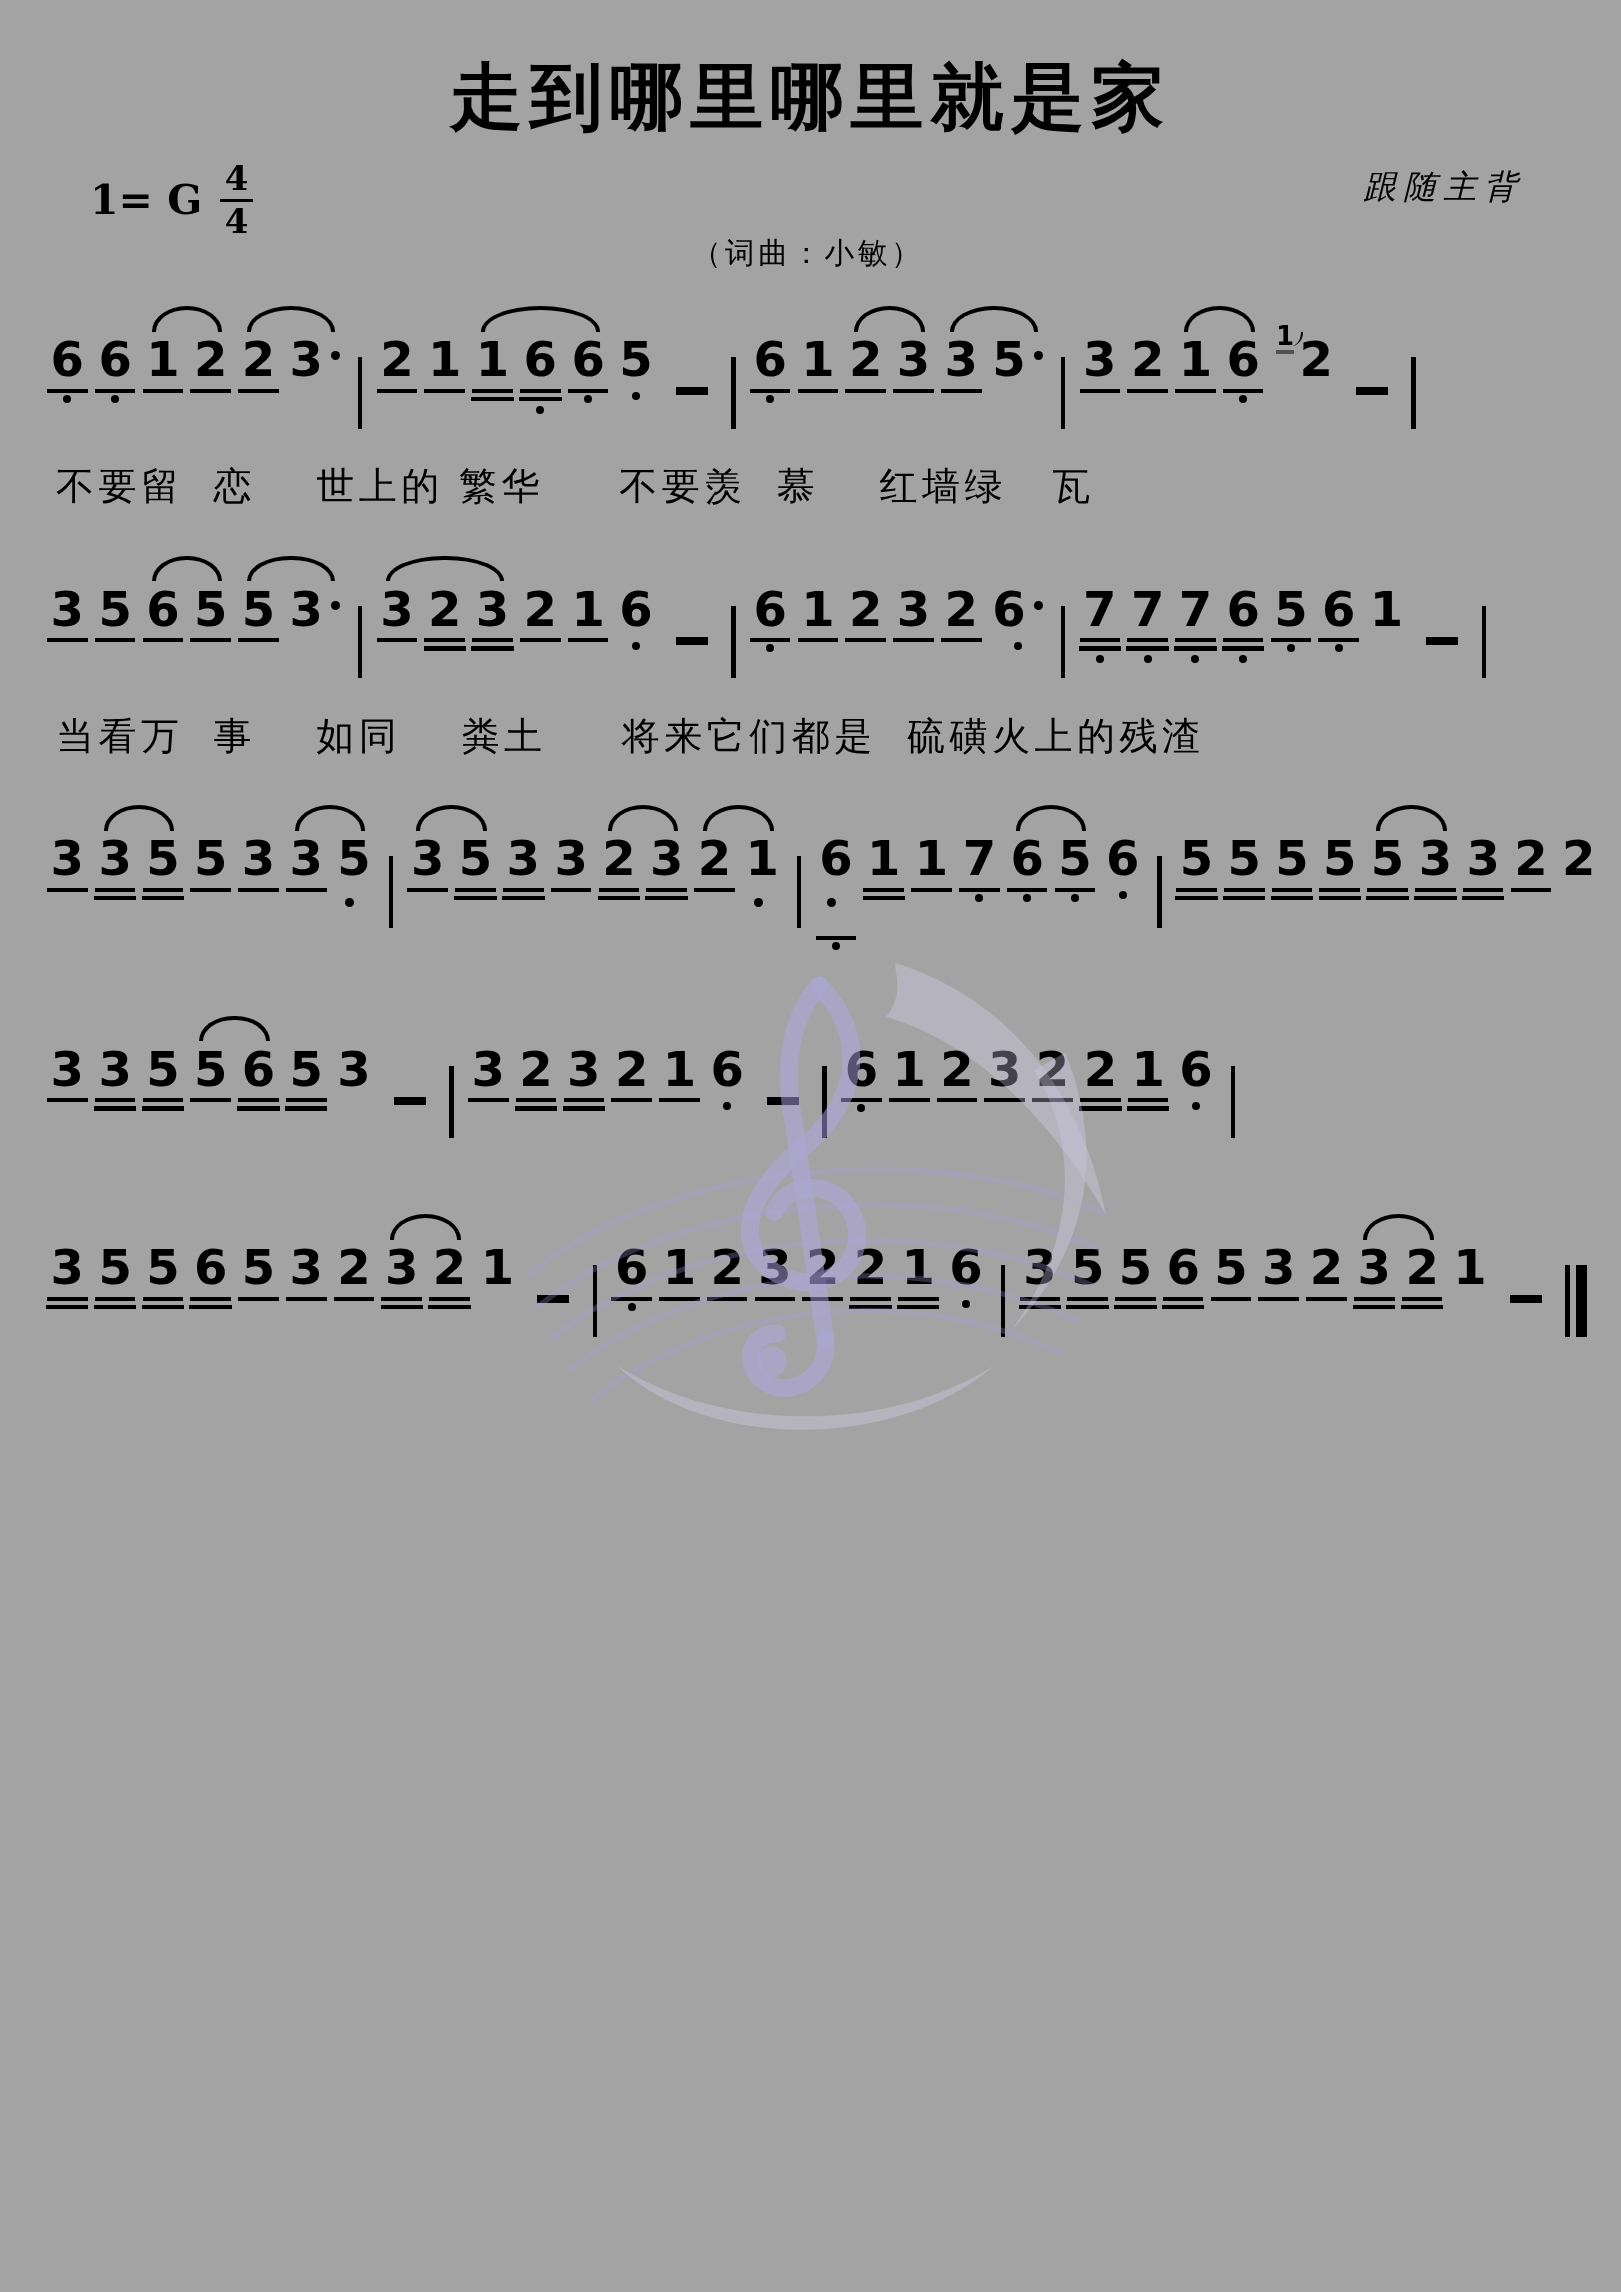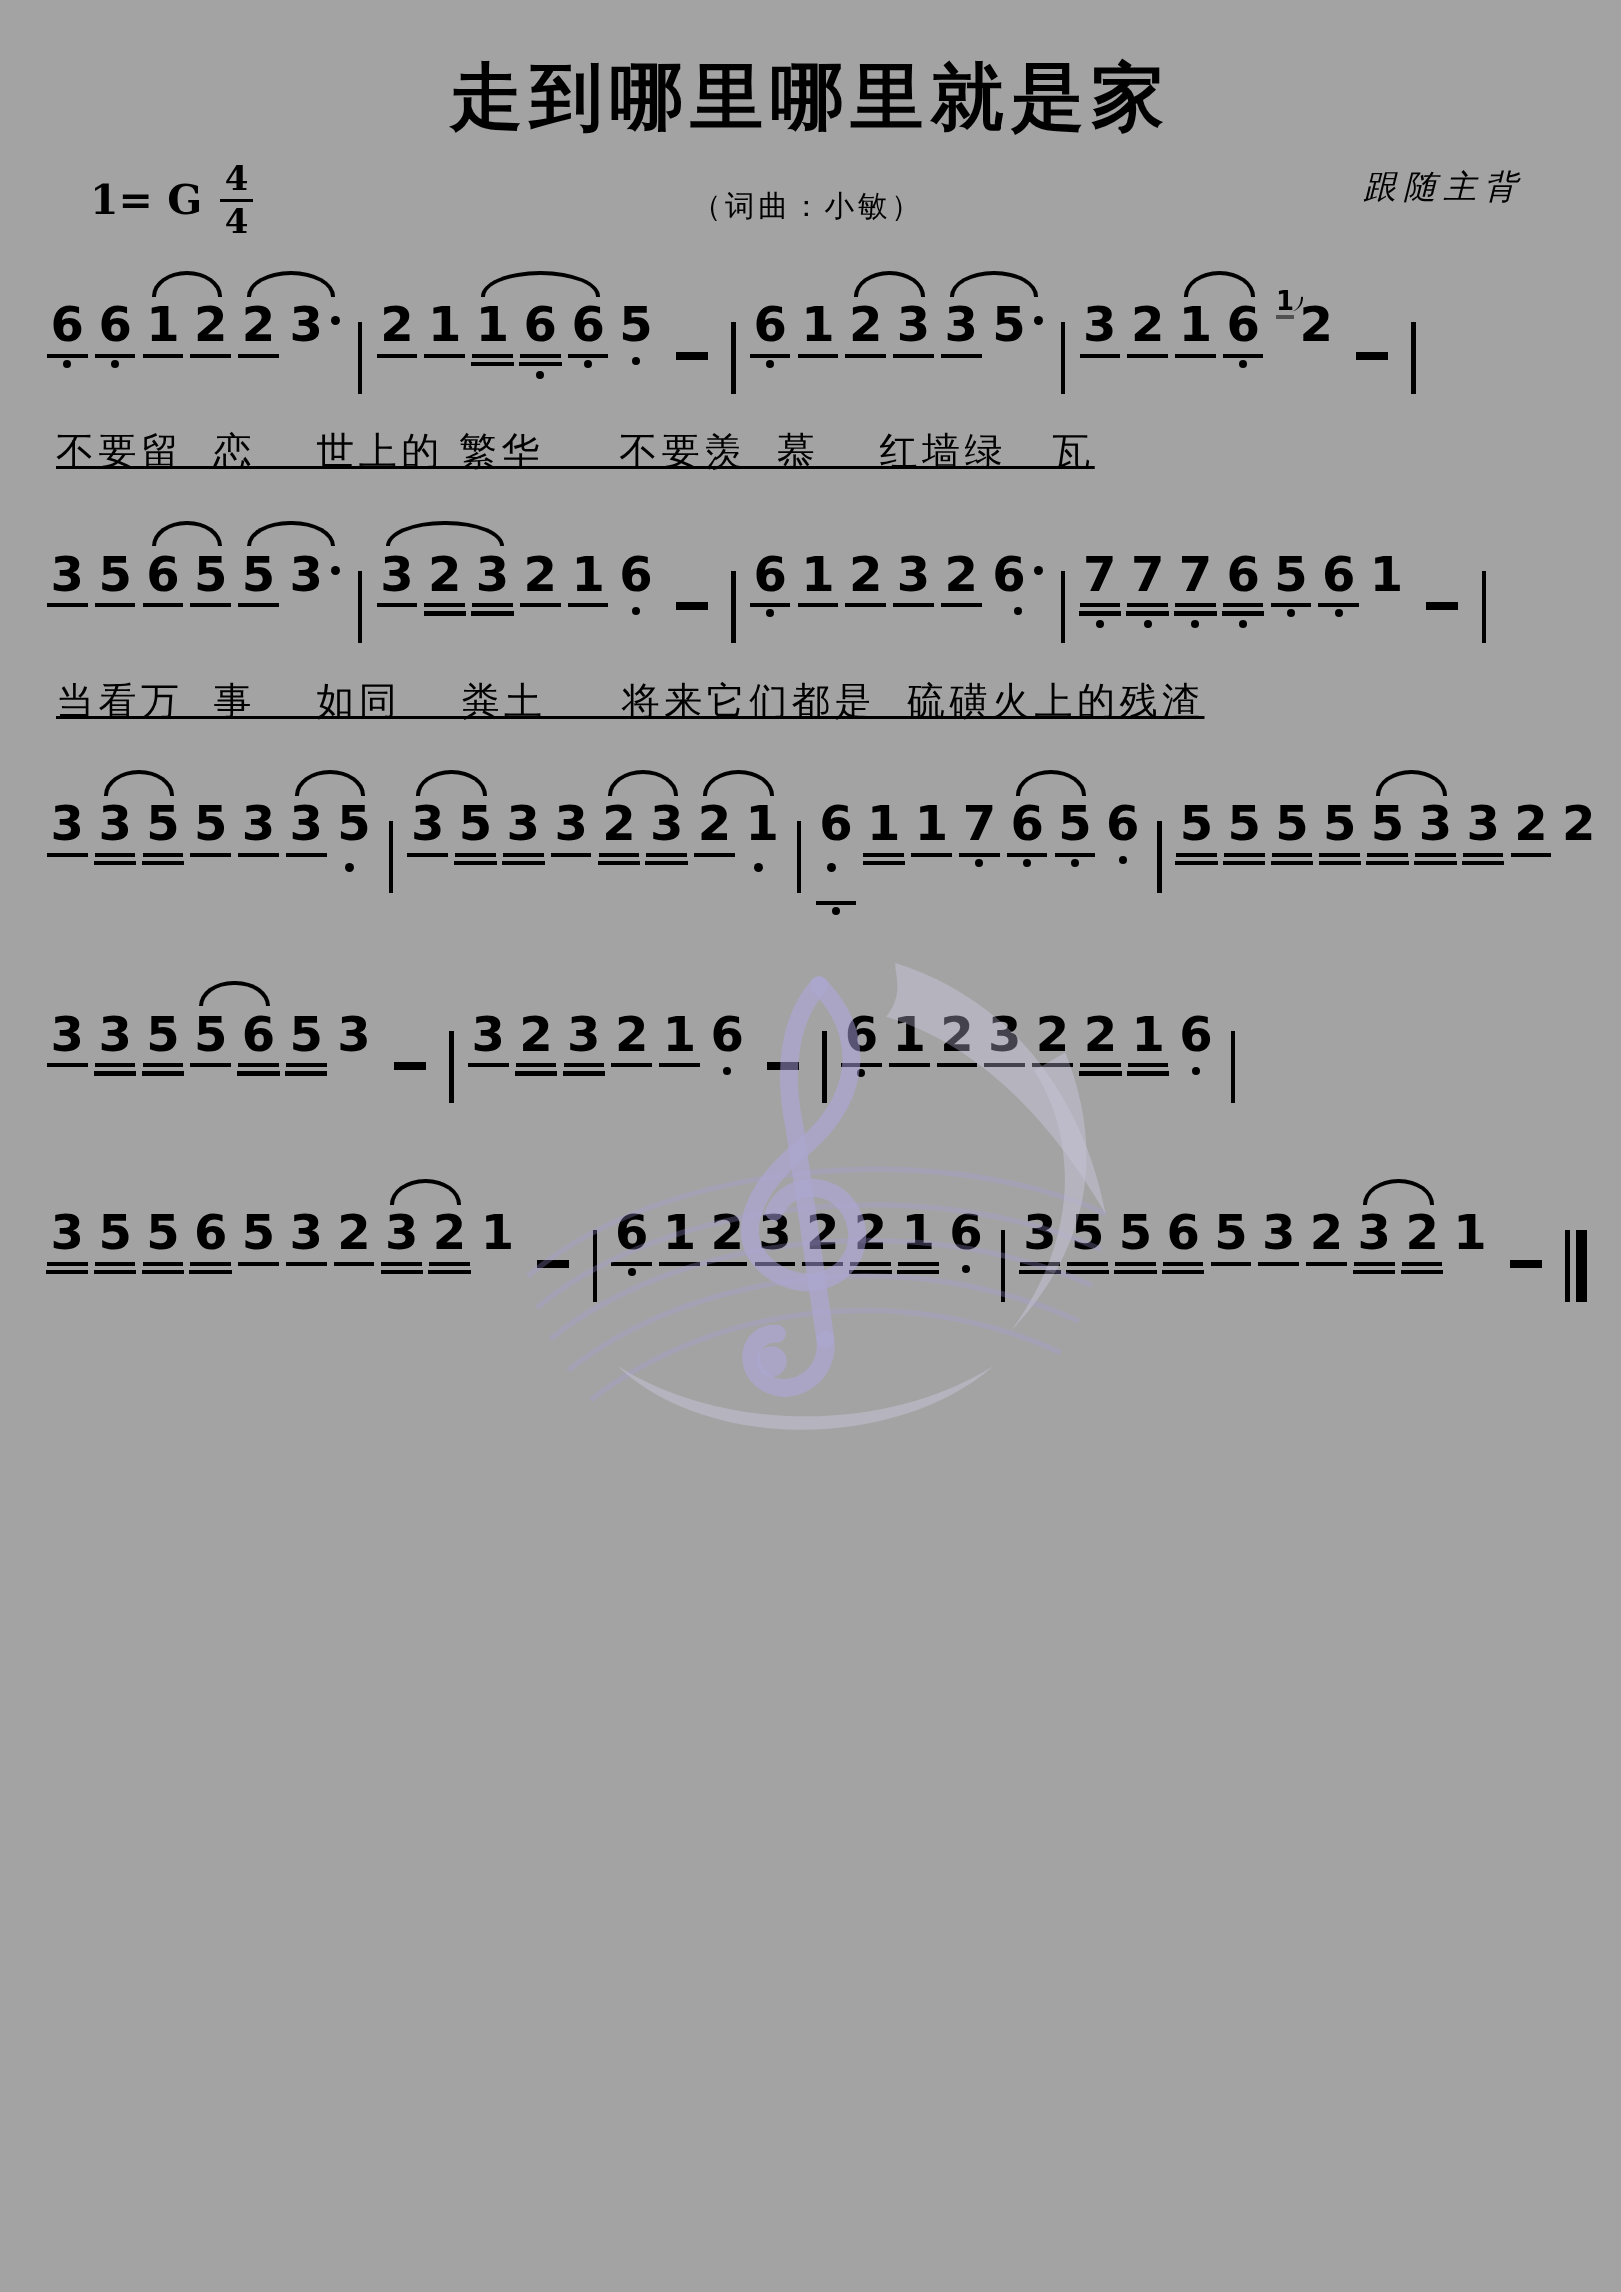--- a/index.html
+++ b/index.html
@@ -10,21 +10,21 @@
   .title{margin-top:56px;text-align:center;font-family:"DejaVu Serif","Liberation Serif",serif;
          font-weight:bold;font-size:73px;letter-spacing:7.2px;line-height:1.1;}
   .meta-row{display:flex;justify-content:space-between;align-items:flex-start;
             padding:25px 97px 0 90px;}
   .keysig{display:flex;align-items:center;font-family:"DejaVu Serif",serif;
           font-weight:bold;font-size:41px;line-height:1;}
   .meter{display:inline-flex;flex-direction:column;align-items:center;margin-left:18px;
          font-size:34px;line-height:1.05;font-weight:bold;}
   .meter .num{border-bottom:3.6px solid #000;padding:0 4.5px 1.8px;}
   .meter .den{padding-top:1.8px;}
-  .credit{margin-top:25px;font-size:29.6px;font-family:"DejaVu Serif",serif;letter-spacing:3.6px;}
+  .credit{margin-top:72px;font-size:29.6px;font-family:"DejaVu Serif",serif;letter-spacing:3.6px;}
   .author{font-size:33px;font-family:"DejaVu Serif",serif;font-style:italic;letter-spacing:7.2px;margin-top:3.6px;}
   
   .score{position:relative;margin:27px 47px 0;z-index:2;}
   .system{margin-bottom:41px;}
   .notes-row{display:flex;align-items:flex-start;padding:34px 0 30px;position:relative;}
   .note{position:relative;display:inline-block;font-weight:bold;font-size:48px;line-height:1;
         padding:0 3.6px 5.4px;margin-right:7.2px;border-bottom:4.5px solid transparent;
         font-family:"DejaVu Sans",sans-serif;}
   .note.u1,.note.u2{border-bottom-color:#000;}
   .note.u2::after{content:"";position:absolute;left:-0.9px;right:-0.9px;bottom:-12.5px;height:4.5px;background:#000;}
@@ -43,21 +43,21 @@
   .final-bar i{display:block;height:72px;background:#000;}
   .final-bar .thin{width:4.5px;margin-right:6.3px;}
   .final-bar .thick{width:11.6px;}
   .dash{width:32px;height:8px;background:#000;margin:52px 16px 0 12.5px;flex:none;}
   .grace{position:relative;font-weight:bold;font-size:26px;line-height:1;
          margin:0 1.8px 0 5.4px;padding-bottom:1.8px;border-bottom:3.6px double #000;
          transform:translateY(-12.5px);font-family:"DejaVu Sans",sans-serif;}
   .grace::after{content:"";position:absolute;right:-9px;top:9px;width:10.7px;height:14.3px;
          border-right:2.7px solid #000;border-radius:0 0 100% 0;}
   .lyrics-row{font-size:38px;letter-spacing:4.5px;white-space:pre;line-height:1.2;
-              margin:5.4px 0 0 9px;font-family:"Liberation Sans","DejaVu Sans",sans-serif;text-decoration:underline;}
+              margin:5.4px 0 0 9px;font-family:"Liberation Sans","DejaVu Sans",sans-serif;}
   
   .watermark{position:absolute;left:510px;top:945px;width:618px;height:515px;z-index:3;
              pointer-events:none;opacity:.62;}
 </style>
 </head>
 <body>
 
 <div class="page">
 
   <div class="title">走到哪里哪里就是家</div>

